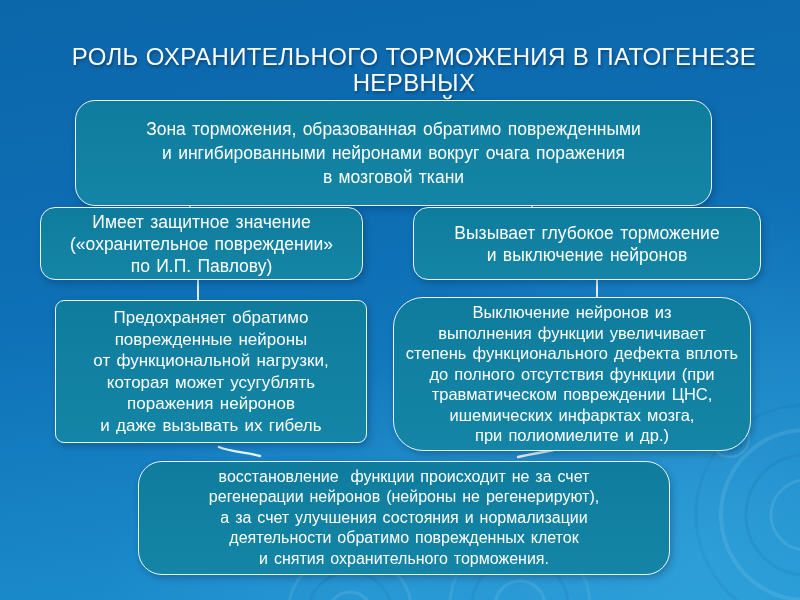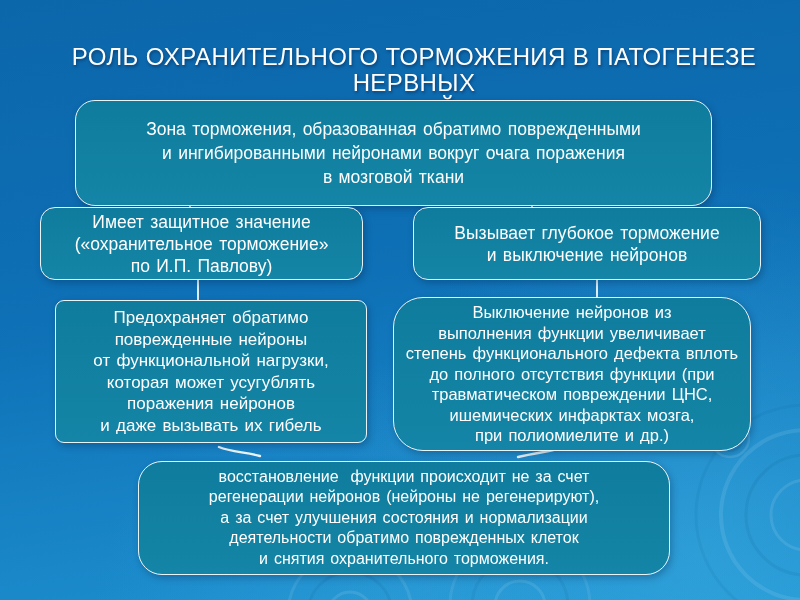--- a/index.html
+++ b/index.html
@@ -97,21 +97,21 @@
   <div class="vline vl-4"></div>
 
   <div class="box box-zone">
     <div class="box-text">Зона торможения, образованная обратимо поврежденными
 и ингибированными нейронами вокруг очага поражения
 в мозговой ткани</div>
   </div>
 
   <div class="box box-protective">
     <div class="box-text">Имеет защитное значение
-(«охранительное торможение»
+(«охранительное повреждении»
 по И.П. Павлову)</div>
   </div>
 
   <div class="box box-deep">
     <div class="box-text">Вызывает глубокое торможение
 и выключение нейронов</div>
   </div>
 
   <div class="box box-protects">
     <div class="box-text">Предохраняет обратимо

